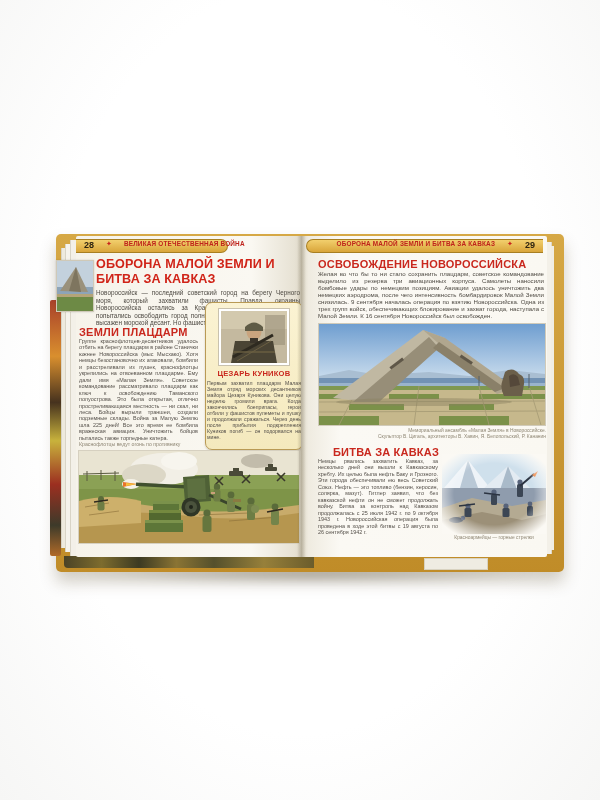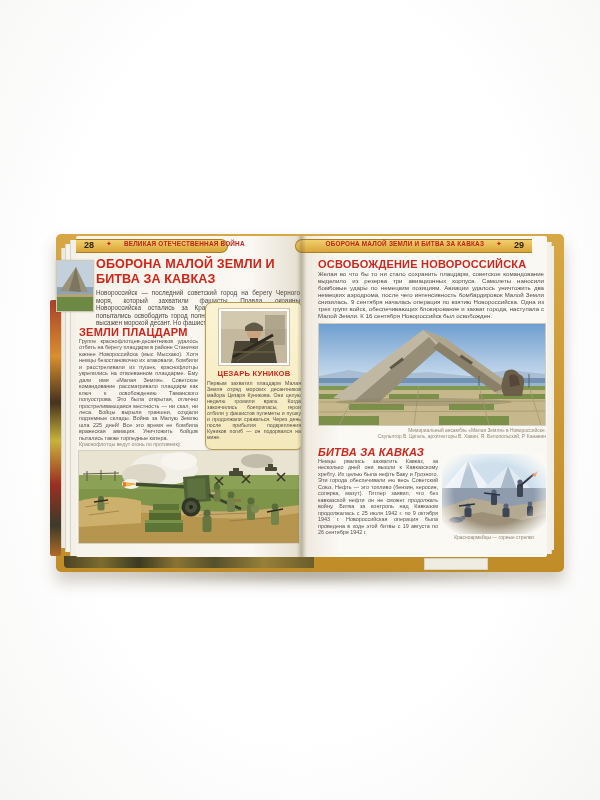--- a/index.html
+++ b/index.html
@@ -24,21 +24,21 @@
 
   
   .page{position:absolute;top:236px;height:321px;background:#faf8f2;}
   .page.left{left:76px;width:225px;background:linear-gradient(90deg,#f6f3ea 0%,#faf8f2 78%,#e7e2d4 97%,#ded8c8 100%);border-radius:2px 0 0 2px;}
   .page.right{left:301px;width:246px;background:linear-gradient(90deg,#ddd7c6 0%,#efebe0 3%,#fbf9f4 16%,#faf8f2 100%);border-radius:0 2px 2px 0;}
   .spine{position:absolute;left:297px;top:236px;width:9px;height:321px;background:linear-gradient(90deg,rgba(90,80,55,0) 0%,rgba(90,80,55,.28) 50%,rgba(90,80,55,0) 100%);}
 
   
   .pill{position:absolute;top:3px;height:14px;display:flex;align-items:flex-start;gap:12px;background:linear-gradient(180deg,#f2cf6d,#d9a53a);border:1px solid #a87f22;box-sizing:border-box;padding:0 8px;}
   .pill.lp{left:0;width:152px;border-radius:0 8px 8px 0;border-left:none;}
-  .pill.rp{right:15px;width:237px;border-radius:8px 0 0 8px;border-right:none;justify-content:flex-end;}
+  .pill.rp{right:4px;width:237px;border-radius:8px 0 0 8px;border-right:none;justify-content:flex-end;}
   .pill .num{font-size:9px;font-weight:bold;color:#2e2410;}
   .pill .star{font-size:7px;color:#c8231c;line-height:1;}
   .pill .lbl{font-size:6.4px;font-weight:bold;color:#bf231c;letter-spacing:.2px;white-space:nowrap;}
 
   
   .thumb{position:absolute;left:-20px;top:24px;width:36px;height:50px;border:1px solid #cfc9b8;box-shadow:0 0 2px rgba(0,0,0,.15);}
   .title{position:absolute;left:20px;top:21px;width:206px;font-size:12.6px;line-height:14.5px;font-weight:bold;color:#d02418;letter-spacing:.1px;}
   .intro{position:absolute;left:20px;top:53px;width:204px;font-size:6.35px;line-height:7.5px;color:#4e4a43;text-align:justify;}
   .h-red{font-size:11px;font-weight:bold;color:#c9281e;letter-spacing:.2px;}
   .lp-h1{position:absolute;left:3px;top:90px;}
@@ -51,21 +51,21 @@
   .kbox{position:absolute;left:129px;top:66px;width:98px;height:148px;background:linear-gradient(180deg,#fbf3d3,#f4e9bd);border:1px solid #b99a55;border-radius:7px;box-shadow:0 1px 2px rgba(100,80,30,.25);box-sizing:border-box;padding:6px 1px;}
   .kphoto{width:66px;height:52px;margin:0 auto;display:block;border:2px solid #fff;outline:1px solid #c9c2ae;}
   .ktitle{margin-top:4px;text-align:center;font-size:7.6px;font-weight:bold;color:#c9281e;letter-spacing:.2px;}
   .ktext{margin-top:2px;font-size:5.2px;line-height:6.05px;color:#55504a;text-align:justify;}
 
   
   .rp-h1{position:absolute;left:17px;top:22px;}
   .rp-body{position:absolute;left:17px;top:34px;width:226px;font-size:6.1px;line-height:7.0px;color:#4e4a43;text-align:justify;}
   .rp-photo{position:absolute;left:17px;top:87px;width:228px;height:103px;border:1px solid #d0cab9;box-sizing:border-box;}
   .rp-cap{position:absolute;left:17px;top:192px;width:228px;text-align:right;font-size:4.9px;line-height:5.8px;color:#8f8775;}
-  .rp-h2{position:absolute;left:17px;top:210px;font-style:italic;}
+  .rp-h2{position:absolute;left:32px;top:210px;}
   .rp-body2{position:absolute;left:17px;top:222px;width:120px;font-size:5.45px;line-height:6.45px;color:#55504a;text-align:justify;}
   .rp-art{position:absolute;left:141px;top:218px;width:104px;height:80px;}
   .rp-art-cap{position:absolute;left:141px;top:299px;width:104px;text-align:center;font-size:4.9px;color:#8f8775;}
 
   svg{display:block;}
 </style>
 </head>
 <body>
 
 <div class="scene">

